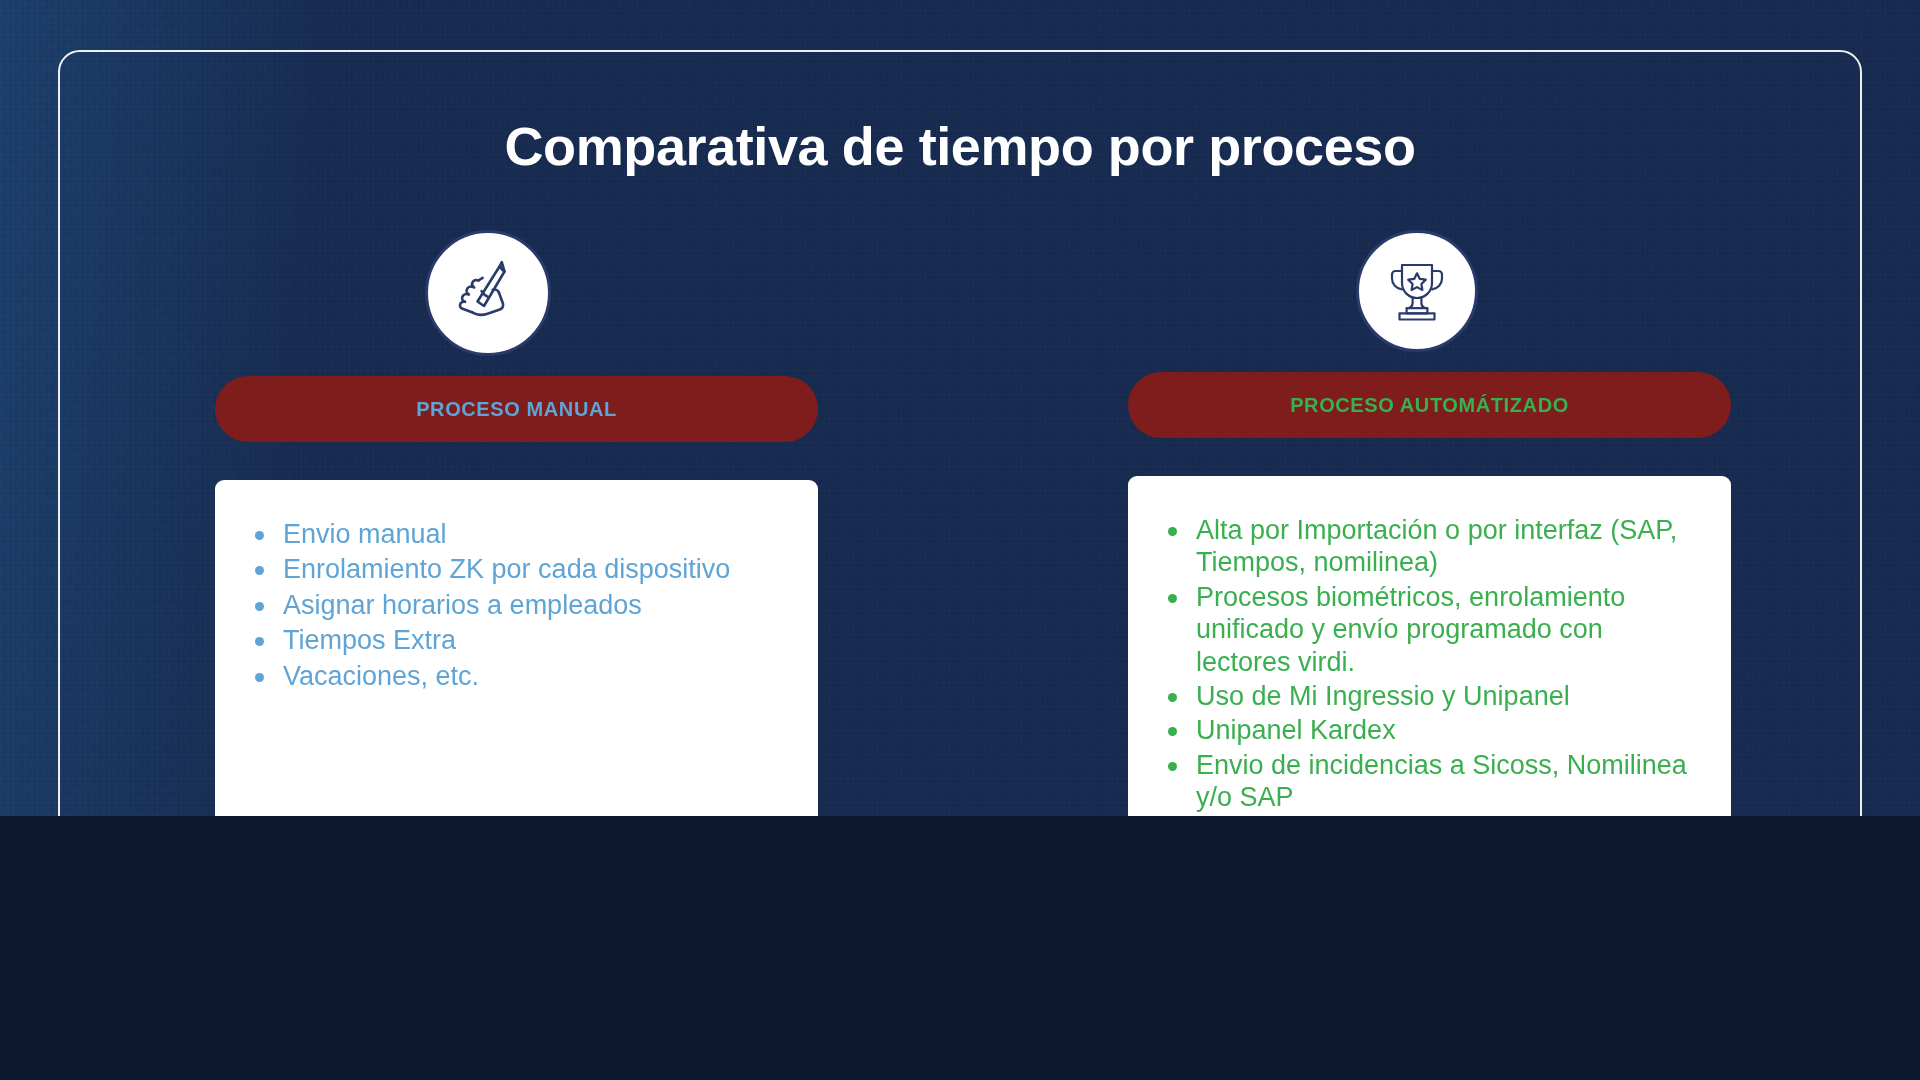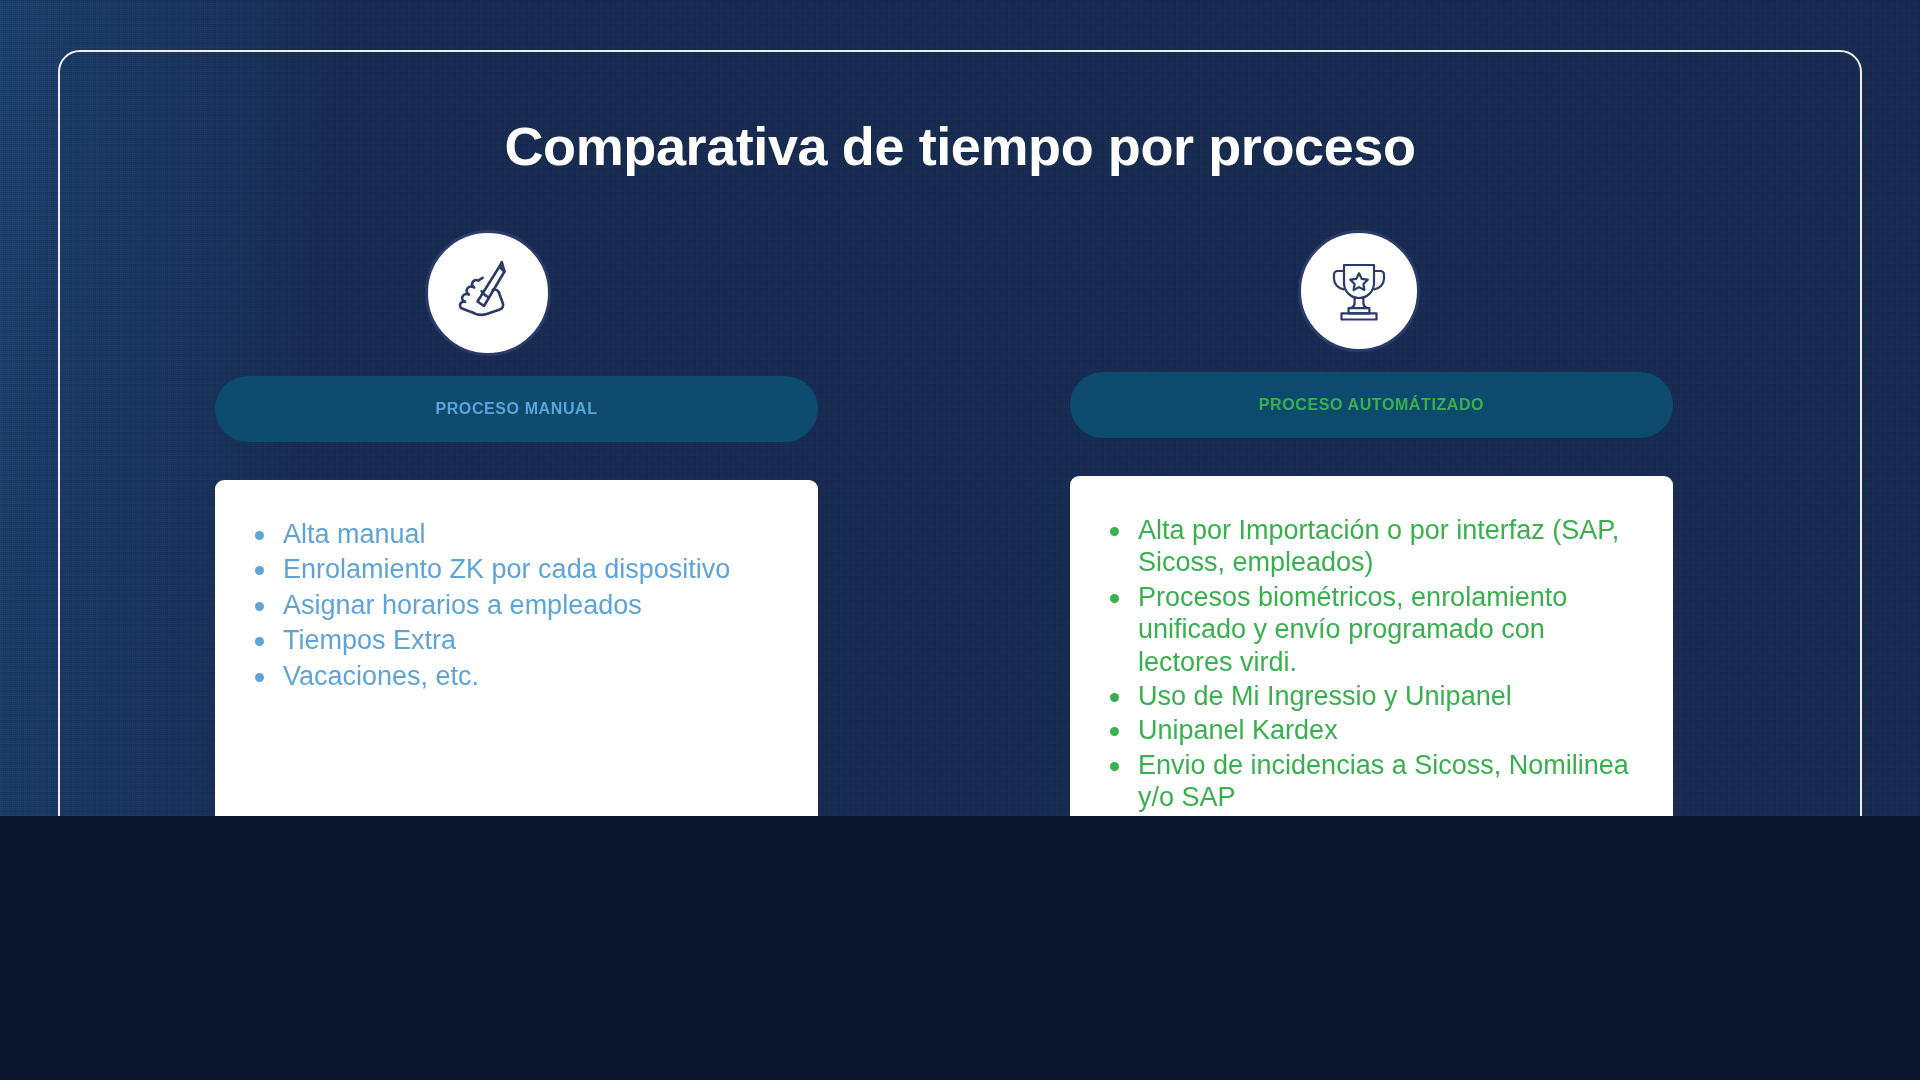--- a/index.html
+++ b/index.html
@@ -92,21 +92,21 @@
     letter-spacing: -0.4px;
     white-space: nowrap;
   }
 
   
   .column {
     position: absolute;
     top: 230px;
   }
   .column.left  { left: 215px;  width: 603px; }
-  .column.right { left: 1070px; width: 603px; }
+  .column.right { left: 1128px; width: 603px; }
 
   
   .icon-badge {
     width: 126px;
     height: 126px;
     border-radius: 50%;
     background: #ffffff;
     border: 3px solid #2a3a6b;
     box-sizing: border-box;
     display: flex;
@@ -116,25 +116,25 @@
   }
   .column.left  .icon-badge { margin-left: 210px; }
   .column.right .icon-badge { margin-left: 228px; width: 122px; height: 122px; }
 
   .icon-badge svg { display: block; }
 
   
   .pill {
     height: 66px;
     border-radius: 33px;
-    background: #0c4a6e;
+    background: #7f1d1d;
     display: flex;
     align-items: center;
     justify-content: center;
-    font-size: 16px;
+    font-size: 20px;
     font-weight: 700;
     letter-spacing: 0.6px;
     margin-top: 20px;
   }
   .pill.blue  { color: #5fa4d6; }
   .pill.green { color: #3aaf4f; }
 
   
   .card {
     margin-top: 38px;
@@ -220,21 +220,21 @@
                    c1.6 2.4 4.0 4.6 6.7 5.9"></path>
           <path d="M27.5 24.5 L31.6 21.8"></path>
         </svg>
       </span>
     </div>
 
     <div class="pill blue">PROCESO MANUAL</div>
 
     <div class="card blue">
       <ul>
-        <li>Alta manual</li>
+        <li>Envio manual</li>
         <li>Enrolamiento ZK por cada dispositivo</li>
         <li>Asignar horarios a empleados</li>
         <li>Tiempos Extra</li>
         <li>Vacaciones, etc.</li>
       </ul>
     </div>
   </div>
 
   <div class="column right">
 
@@ -254,21 +254,21 @@
           <path d="M24.6 52.1 H45.4 v5.2 H24.6 Z"></path>
           <path d="M17.5 57.3 H52.5 v6.2 H17.5 Z"></path>
         </svg>
       </span>
     </div>
 
     <div class="pill green">PROCESO AUTOMÁTIZADO</div>
 
     <div class="card green">
       <ul>
-        <li>Alta por Importación o por interfaz (SAP, Sicoss, empleados)</li>
+        <li>Alta por Importación o por interfaz (SAP, Tiempos, nomilinea)</li>
         <li>Procesos biométricos, enrolamiento unificado y envío programado con lectores virdi.</li>
         <li>Uso de Mi Ingressio y Unipanel</li>
         <li>Unipanel Kardex</li>
         <li>Envio de incidencias a Sicoss, Nomilinea y/o SAP</li>
       </ul>
     </div>
   </div>
 
 </div>
 

